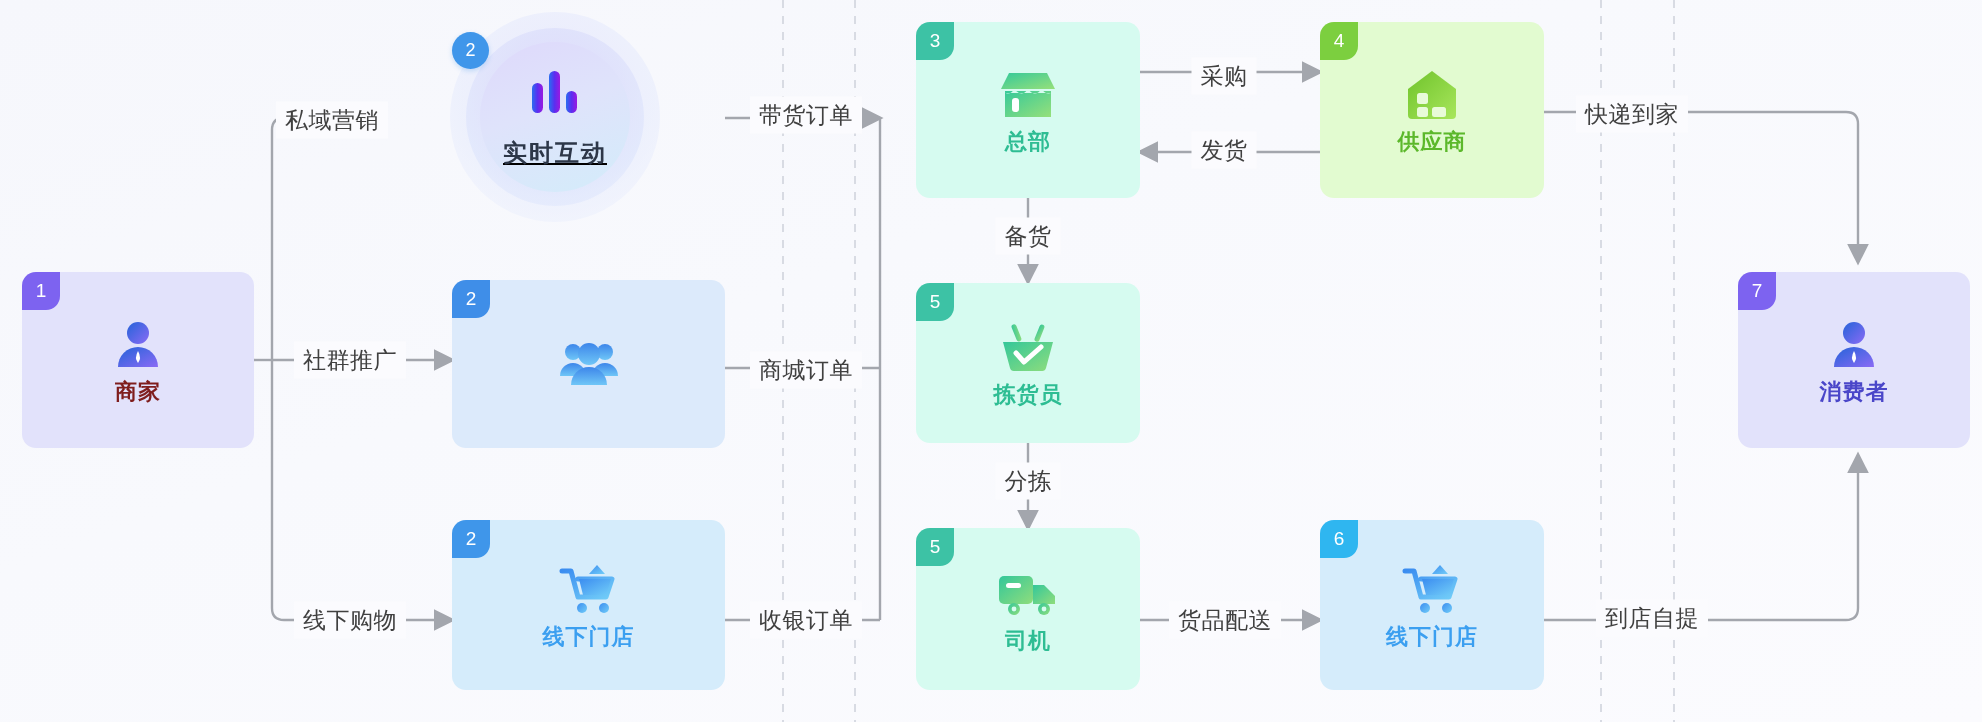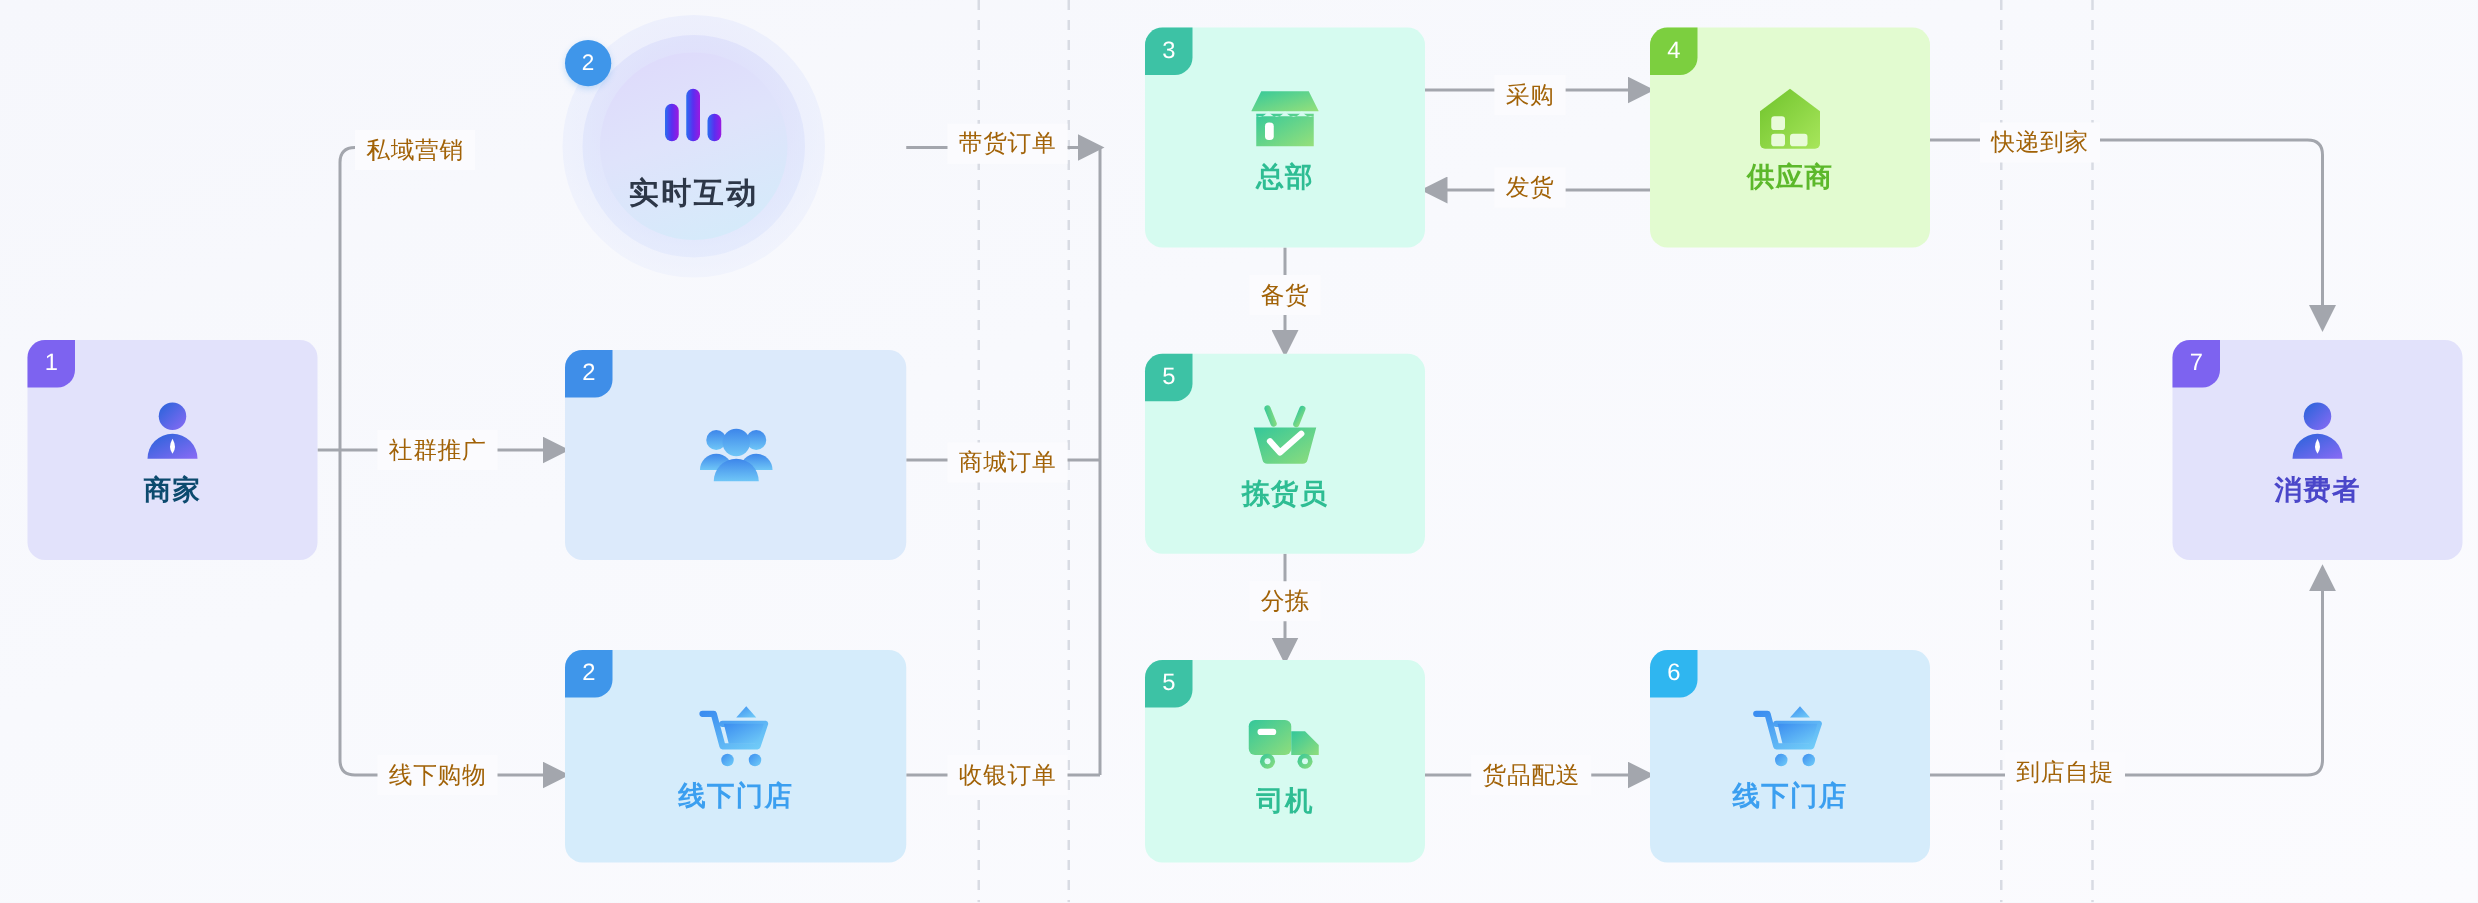--- a/index.html
+++ b/index.html
@@ -48,21 +48,21 @@
     letter-spacing: 1px;
     white-space: nowrap;
   }
 
   
   .circle-node {
     position: absolute;
     width: 210px; height: 210px;
     border-radius: 50%;
     display: flex; flex-direction: column;
-    align-items: center; justify-content: center;
+    align-items: center; justify-content: center; text-decoration: underline;
   }
   .circle-node .ring-outer {
     position: absolute; inset: 0;
     border-radius: 50%;
     background: radial-gradient(circle at 50% 40%, rgba(222,220,252,.55) 0%, rgba(226,232,253,.45) 60%, rgba(236,240,253,.18) 100%);
   }
   .circle-node .ring-mid {
     position: absolute; left: 16px; top: 16px; right: 16px; bottom: 16px;
     border-radius: 50%;
     background: radial-gradient(circle at 50% 35%, rgba(216,212,250,.75) 0%, rgba(220,228,252,.6) 70%, rgba(228,236,253,.45) 100%);
@@ -92,22 +92,22 @@
     line-height: 37px; text-align: center;
     z-index: 5;
     box-shadow: 0 2px 5px rgba(63,150,234,.28);
   }
 
   
   .elabel {
     position: absolute;
     transform: translate(-50%, -50%);
     background: #fbfbfe;
-    color: #a16207;
-    font-size: 19px;
+    color: #404040;
+    font-size: 23px;
     padding: 3px 9px;
     white-space: nowrap;
     letter-spacing: .5px;
     z-index: 4;
     text-align: center;
   }
 </style>
 </head>
 <body>
 
@@ -182,21 +182,21 @@
             <linearGradient id="gmer" x1="0" y1="0" x2="1" y2="1">
           <stop offset="0%" stop-color="#2563d9"></stop>
               <stop offset="100%" stop-color="#8a6bf5"></stop>
         </linearGradient>
           </defs>
         <circle cx="28" cy="16" r="11" fill="url(#gmer)"></circle>
         <path d="M8,50 a20,20 0 0 1 40,0 z" fill="url(#gmer)"></path>
         <path d="M28,34 q4,7 0,12 q-4,-5 0,-12z" fill="#fff"></path>
       </svg>
     </div>
-    <div class="label" style="color:#0c4a6e">商家</div>
+    <div class="label" style="color:#7f1d1d">商家</div>
   </div>
 
   <div class="circle-badge" style="left:452px;top:32px">2</div>
   <div class="circle-node" style="left:450px;top:12px">
     <div class="ring-outer"></div>
     <div class="ring-mid"></div>
     <div class="ring-inner"></div>
     <div class="c-content">
       <div>
         <svg width="58" height="54" viewBox="0 0 58 54">

